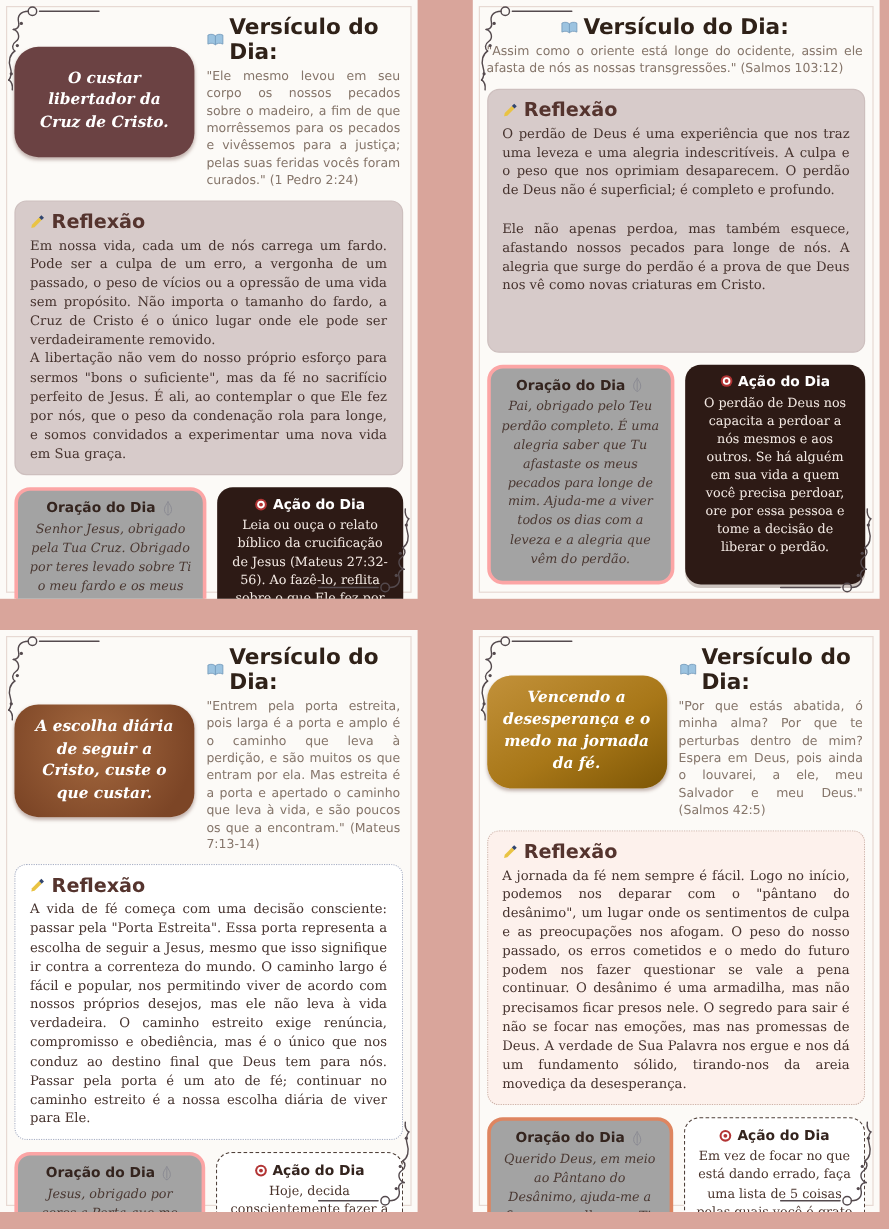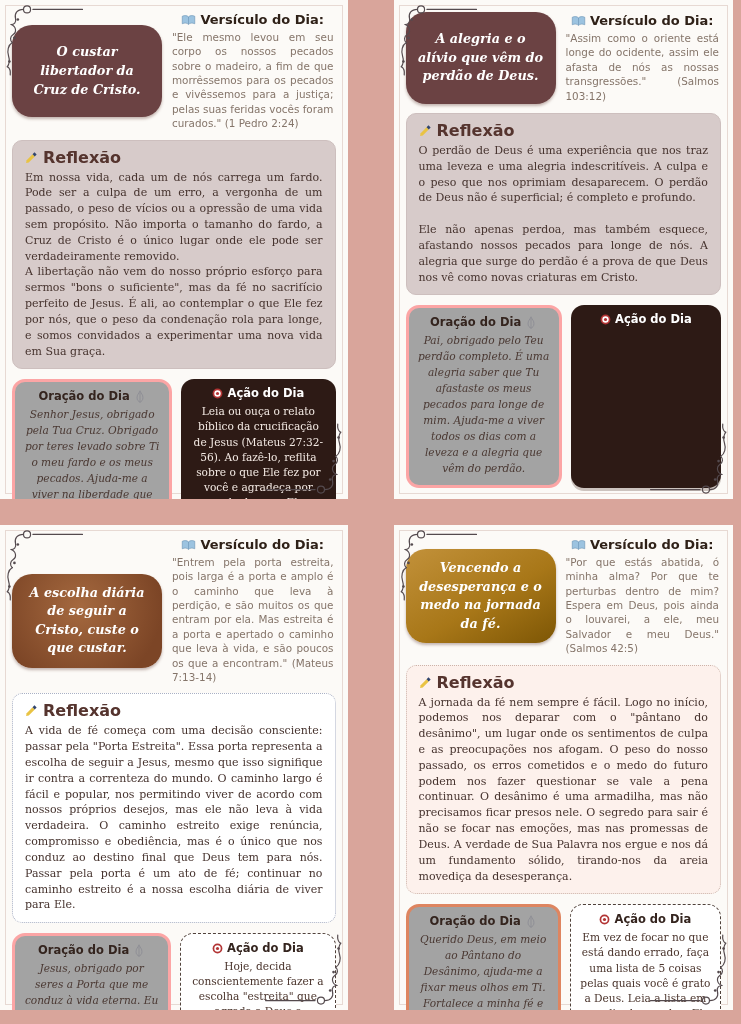--- a/index.html
+++ b/index.html
@@ -28,21 +28,21 @@
           display:flex; align-items:center; justify-content:center; text-align:center;
           padding:10px 12px; font-family:"DejaVu Serif", serif; font-style:italic;
           font-weight:bold; font-size:12.8px; line-height:1.45;
           box-shadow:0 2px 3px rgba(90,50,40,.35); }
   .card--1 .title-box, .card--2 .title-box { background:#6b4243; }
   .card--3 .title-box { background:radial-gradient(circle at 45% 35%, #a5693f, #7c4526 80%);margin-top:20px; }
   .card--4 .title-box { background:linear-gradient(150deg,#c2913a 0%,#a87718 55%,#7d5605 100%); }
 
   .verse-col { flex:1; }
   .verse-head { display:flex; align-items:center; justify-content:center; gap:4px;
-          font-weight:bold; font-size:13px; color:#2f2118; margin-bottom:3px; }
+          font-weight:bold; font-size:18px; color:#2f2118; margin-bottom:3px; }
   .verse-text { font-size:10.4px; line-height:1.38; color:#85756a; text-align:justify; }
 
   .reflection { margin:5px 12px; padding:7px 12px 9px; border-radius:10px; flex:1; z-index:2; }
   .card--1 .reflection, .card--2 .reflection { background:#d7cbca; border:1px solid #cdbfbe; }
   .card--3 .reflection { background:#ffffff; border:1.5px dotted #a9b0c4; }
   .card--4 .reflection { background:#fdf1ec; border:1.5px dotted #ccb3a9; }
   .reflection-head { display:flex; align-items:center; gap:5px; font-weight:bold;
           font-size:16px; color:#55342e; margin-bottom:3px; }
   .reflection-body { font-family:"DejaVu Serif", serif; font-size:11px; line-height:1.44;
           color:#46332e; text-align:justify; white-space:pre-line; }
@@ -167,21 +167,20 @@
 
   <div class="cell cell--tr">
     <div class="card card--2">
       <svg class="fl fl--tl" viewBox="0 0 100 100">
           <use href="#flourish"></use>
         </svg>
       <svg class="fl fl--br" viewBox="0 0 100 100">
           <use href="#flourish"></use>
         </svg>
       <div class="card-head">
-        <div class="title-box">A alegria e o alívio que vêm do perdão de Deus.</div>
         <div class="verse-col">
           <div class="verse-head">
             <span class="icon">
                 <svg width="15" height="12" viewBox="0 0 24 18">
                   <use href="#book"></use>
                 </svg>
               </span>
             <span>Versículo do Dia:</span>
           </div>
           <div class="verse-text">"Assim como o oriente está longe do ocidente, assim ele afasta de nós as nossas transgressões." (Salmos 103:12)</div>
@@ -214,20 +213,21 @@
         </div>
         <div class="action">
           <div class="box-head">
             <span class="icon target-icon">
                 <svg width="11" height="11" viewBox="0 0 18 18">
                   <use href="#target"></use>
                 </svg>
               </span>
             <span>Ação do Dia</span>
           </div>
+          <div class="action-body">O perdão de Deus nos capacita a perdoar a nós mesmos e aos outros. Se há alguém em sua vida a quem você precisa perdoar, ore por essa pessoa e tome a decisão de liberar o perdão.</div>
         </div>
       </div>
     </div>
   </div>
 
   <div class="cell cell--bl">
     <div class="card card--3">
       <svg class="fl fl--tl" viewBox="0 0 100 100">
           <use href="#flourish"></use>
         </svg>

